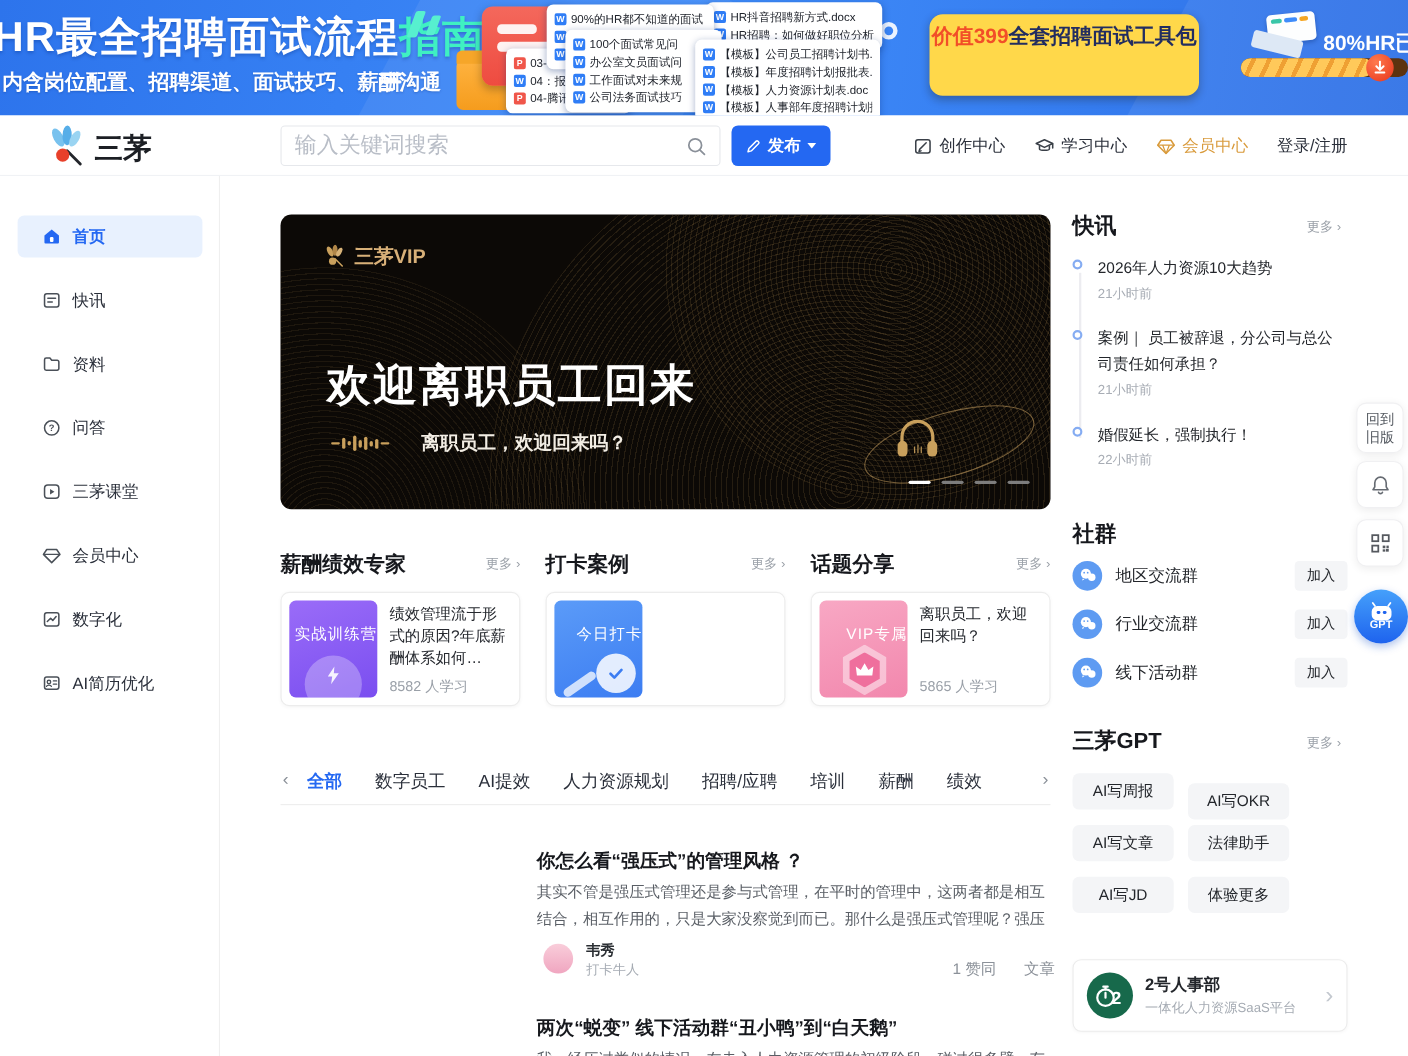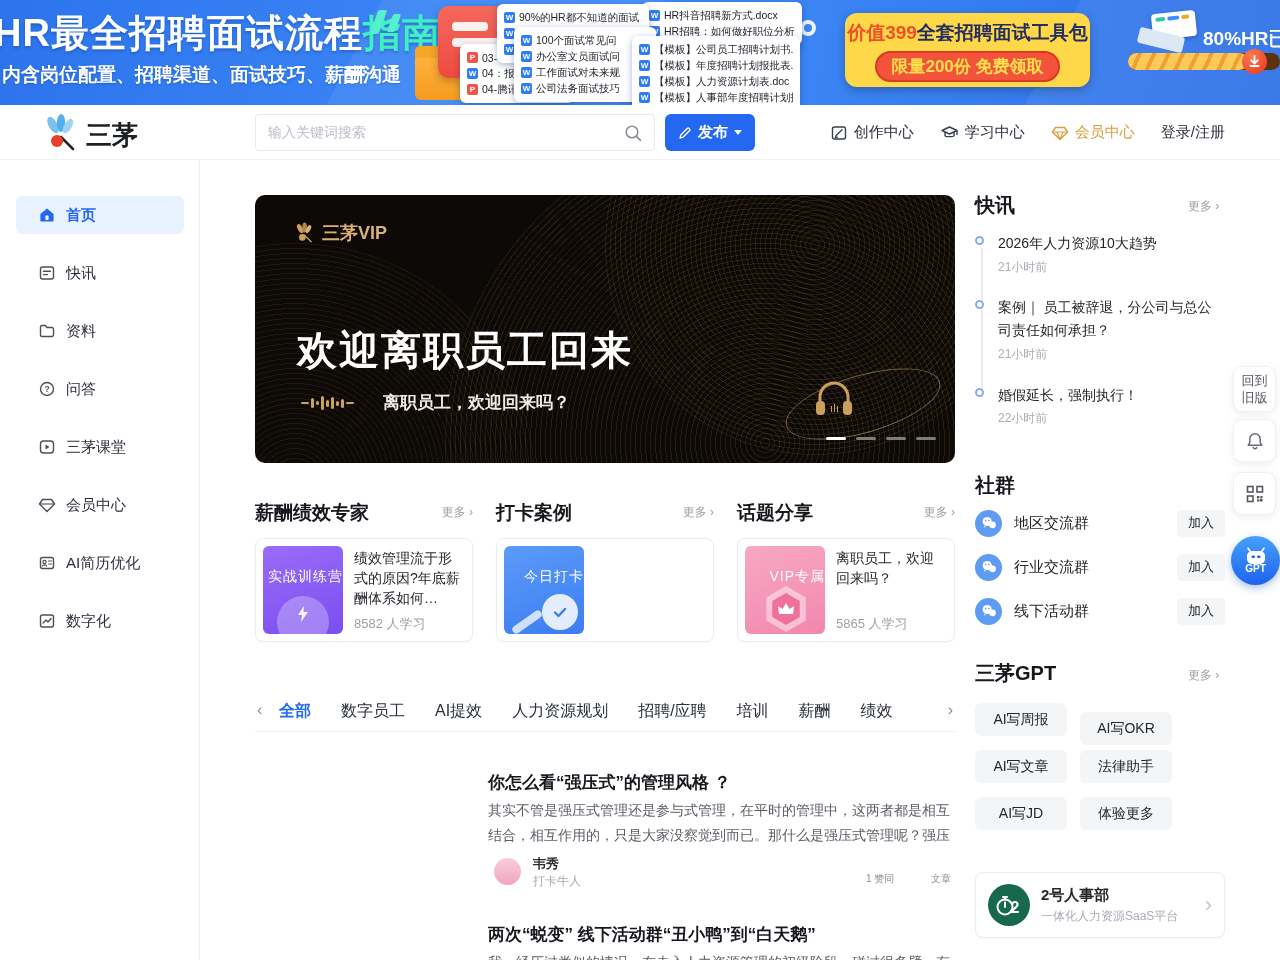--- a/index.html
+++ b/index.html
@@ -37,21 +37,21 @@
   .dl-text{position:absolute;left:1203px;top:26px;font-size:19px;font-weight:700;color:#fff;white-space:nowrap}
   .pbar{position:absolute;left:1128px;top:53px;width:152px;height:17px;border-radius:9px;background:#5d330f;overflow:visible}
   .pbar .fill{position:absolute;left:0;top:0;width:120px;height:17px;border-radius:9px;background:repeating-linear-gradient(115deg,#ffc95a 0 9px,#efa033 9px 13px)}
   .pbar .knob{position:absolute;left:114px;top:-4px;width:25px;height:25px;border-radius:50%;background:radial-gradient(circle at 35% 30%,#ff7a4d,#e8351c);display:flex;align-items:center;justify-content:center}
 
   
   #header{left:0;top:105px;width:1280px;height:55px;background:#fff;border-bottom:1px solid #f0f2f5}
   .brand{position:absolute;left:40px;top:8px;display:flex;align-items:flex-end;cursor:pointer}
   .brand-txt{font-size:26px;font-weight:800;color:#1c1f24;margin-left:6px}
   .search{position:absolute;left:255px;top:9px;width:400px;height:37px;border:1px solid #e6e8ec;border-radius:4px;background:#fff;display:flex;align-items:center}
-  .search input{flex:1;border:0;outline:0;padding:0 12px;font-size:14px;color:#a16207;background:transparent;font-family:Liberation Mono, monospace}
+  .search input{flex:1;border:0;outline:0;padding:0 12px;font-size:20px;color:#a16207;background:transparent;font-family:Liberation Sans, sans-serif}
   .search input::placeholder{color:#b9bec7}
   .search .s-ic{margin-right:12px;display:flex}
   .pub-btn{position:absolute;left:665px;top:9px;width:90px;height:37px;background:#2468f2;border-radius:6px;display:flex;align-items:center;justify-content:center;gap:6px;color:#fff;font-size:15px;font-weight:600;cursor:pointer}
   .caret{width:0;height:0;border-left:4px solid transparent;border-right:4px solid transparent;border-top:5px solid #fff}
   .hnav{position:absolute;right:55px;top:0;height:55px;display:flex;align-items:center;gap:26px}
   .hnav-item{display:flex;align-items:center;gap:6px;font-size:15px;color:#2a2f3a;cursor:pointer;white-space:nowrap}
   .hnav-item.vip{color:#d99b3c}
 
   
   #sidebar{left:0;top:160px;width:200px;height:800px;background:#fff;border-right:1px solid #efefef;padding-top:36px}
@@ -97,21 +97,21 @@
   .tab.active{color:#2468f2;font-weight:700}
   .tab.active::after{content:"";position:absolute;left:4px;right:4px;bottom:-4px;height:3px;border-radius:2px;background:#2468f2}
   .tab-arrow{position:absolute;top:5px;font-size:16px;color:#8b9199;cursor:pointer}
 
   
   .art-title{position:absolute;left:488px;font-size:17px;font-weight:700;color:#16181d;cursor:pointer;white-space:nowrap}
   .art-desc{position:absolute;left:488px;width:464px;font-size:14px;line-height:25px;color:#5a5f66;overflow:hidden}
   .avatar{position:absolute;left:494px;top:858px;width:27px;height:27px;border-radius:50%;background:linear-gradient(#f9cdda,#f0a6c0);cursor:pointer}
   .a-name{position:absolute;left:533px;top:855px;font-size:13px;font-weight:700;color:#2a2e33;cursor:pointer}
   .a-badge{position:absolute;left:533px;top:873px;font-size:12px;color:#a5abb3}
-  .a-meta{position:absolute;top:872px;font-size:10px;color:#8b9199}
+  .a-meta{position:absolute;top:872px;font-size:14px;color:#8b9199}
 
   
   .r-head{position:absolute;font-size:20px;font-weight:800;color:#16181d}
   .r-more{position:absolute;left:1188px;font-size:12px;color:#9aa0a8;cursor:pointer}
   .news-line{position:absolute;left:981px;top:248px;width:2px;height:150px;background:#ececf0}
   .news-dot{position:absolute;left:975px;width:9px;height:9px;border:2px solid #85acf2;border-radius:50%;background:#fff}
   .news-title{position:absolute;left:998px;width:222px;font-size:14px;line-height:23px;color:#23262b;cursor:pointer}
   .news-time{position:absolute;left:998px;font-size:12px;color:#a8adb5}
   .comm-row{position:absolute;left:975px;width:250px;height:30px;display:flex;align-items:center}
   .wx{width:27px;height:27px;border-radius:50%;background:#5e9bf2;display:flex;align-items:center;justify-content:center;margin-right:12px}
@@ -230,21 +230,20 @@
     <div class="docrow">
         <span class="doc-ic">W</span>
         <span>【模板】人事部年度招聘计划报批</span>
       </div>
   </div>
 
   <div class="ring-deco"></div>
 
   <div class="offer">
     <div class="offer-l1"><span class="accent">价值399</span><span>全套招聘面试工具包</span></div>
-    <div class="offer-pill">限量200份 免费领取</div>
   </div>
 
   <div class="laptop">
     <div class="scr">
         <i style="left:4px;width:10px;background:#39c6a8"></i>
         <i style="left:16px;width:12px;background:#3f8cfa"></i>
         <i style="left:30px;width:8px;background:#f5a623"></i>
       </div>
     <div class="base"></div>
   </div>
@@ -355,32 +354,32 @@
   </div>
   <div class="side-item">
     <svg width="18" height="18" viewBox="0 0 18 18">
         <path d="M4.5 3.5h9L16.5 8 9 15.5 1.5 8Z" stroke="#4a5058" stroke-width="1.4" fill="none" stroke-linejoin="round"></path>
         <path d="M1.5 8h15" stroke="#4a5058" stroke-width="1.1"></path>
       </svg>
     <span>会员中心</span>
   </div>
   <div class="side-item">
     <svg width="18" height="18" viewBox="0 0 18 18">
+        <rect x="2.5" y="3" width="13" height="12" rx="2" stroke="#4a5058" stroke-width="1.4" fill="none"></rect>
+        <path d="m5 11 3-3 2 2 3-3.5" stroke="#4a5058" stroke-width="1.4" fill="none" stroke-linecap="round" stroke-linejoin="round"></path>
+      </svg>
+    <span>数字化</span>
+  </div>
+  <div class="side-item">
+    <svg width="18" height="18" viewBox="0 0 18 18">
         <rect x="2.5" y="3.5" width="13" height="11" rx="2" stroke="#4a5058" stroke-width="1.4" fill="none"></rect>
         <circle cx="6.5" cy="8" r="1.6" stroke="#4a5058" stroke-width="1.2" fill="none"></circle>
         <path d="M10.5 7h3M10.5 10h3M4.3 12c.4-1.6 4-1.6 4.4 0" stroke="#4a5058" stroke-width="1.2" fill="none" stroke-linecap="round"></path>
       </svg>
     <span>AI简历优化</span>
-  </div>
-  <div class="side-item">
-    <svg width="18" height="18" viewBox="0 0 18 18">
-        <rect x="2.5" y="3" width="13" height="12" rx="2" stroke="#4a5058" stroke-width="1.4" fill="none"></rect>
-        <path d="m5 11 3-3 2 2 3-3.5" stroke="#4a5058" stroke-width="1.4" fill="none" stroke-linecap="round" stroke-linejoin="round"></path>
-      </svg>
-    <span>数字化</span>
   </div>
 </div>
 
 <div class="abs" id="hero">
   <div class="arc" style="right:-70px;top:-160px;width:420px;height:420px"></div>
   <div class="arc" style="right:-130px;bottom:-300px;width:640px;height:640px;opacity:1.4"></div>
   <div class="arc" style="left:-200px;bottom:-260px;width:480px;height:480px;opacity:.7"></div>
   <div class="hero-brand">
     <svg width="22" height="22" viewBox="0 0 40 40">
       <ellipse cx="13" cy="12" rx="4.4" ry="9" fill="#c9a05c" transform="rotate(-28 13 12)"></ellipse>

